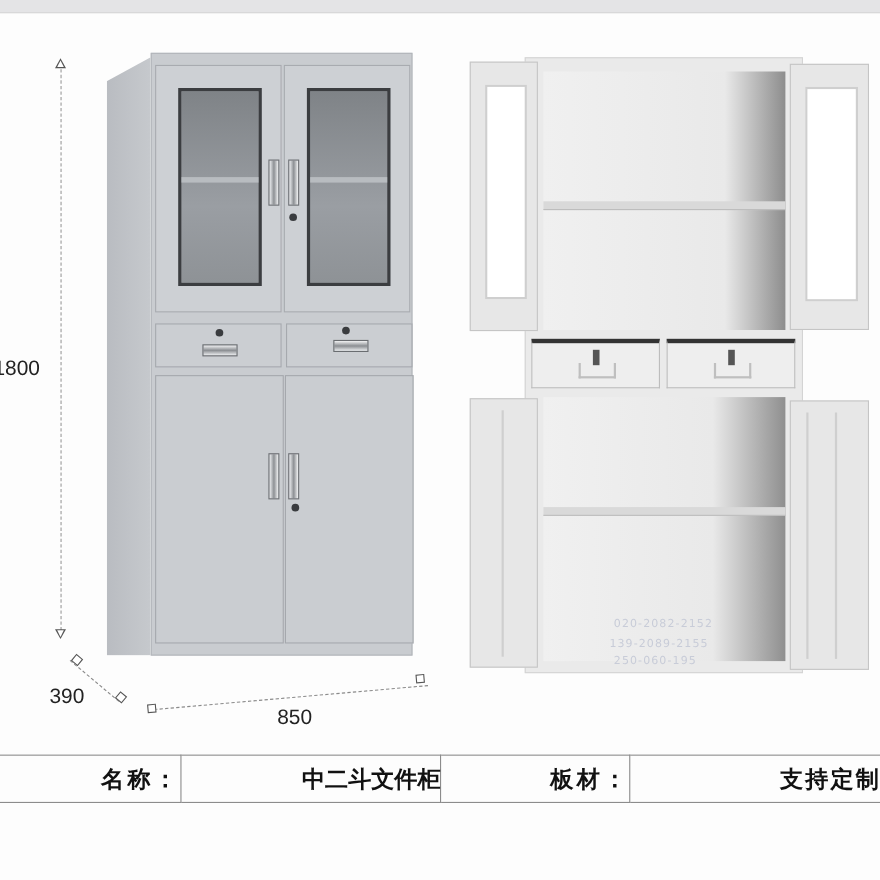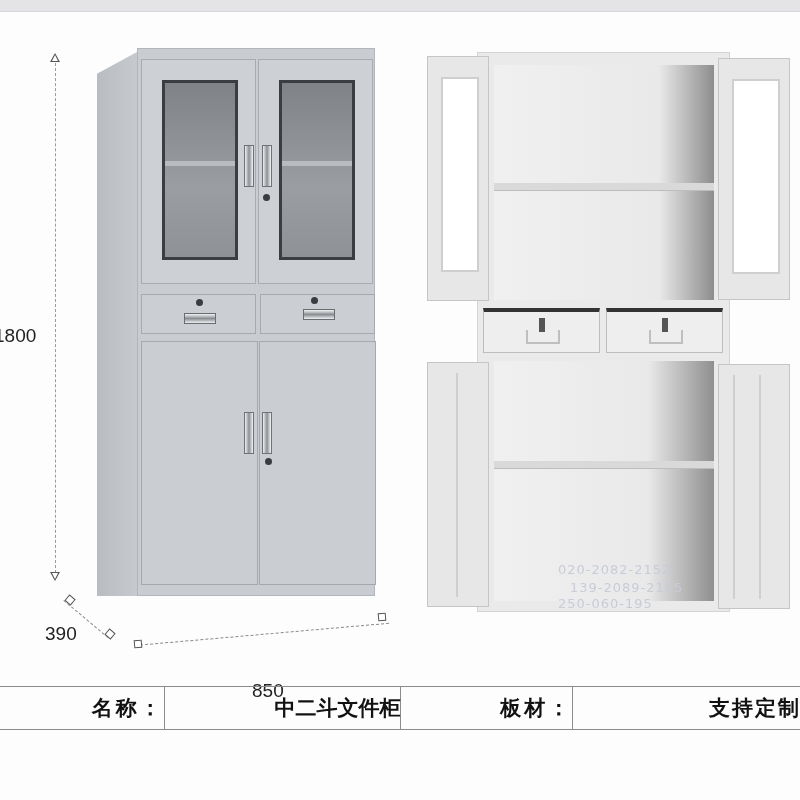--- a/index.html
+++ b/index.html
@@ -11,21 +11,21 @@
   
   .dim-v { position: absolute; left: 55px; top: 58px; width: 0; height: 520px; border-left: 1px dashed #9a9a9a; }
   .arrow { position: absolute; width: 0; height: 0; }
   .arrow-up { left: 50px; top: 53px; border-left: 5px solid transparent; border-right: 5px solid transparent; border-bottom: 9px solid #555; }
   .arrow-up::after { content: ""; position: absolute; left: -3px; top: 2px; border-left: 3px solid transparent; border-right: 3px solid transparent; border-bottom: 6px solid #fff; }
   .arrow-down { left: 50px; top: 572px; border-left: 5px solid transparent; border-right: 5px solid transparent; border-top: 9px solid #555; }
   .arrow-down::after { content: ""; position: absolute; left: -3px; top: -8px; border-left: 3px solid transparent; border-right: 3px solid transparent; border-top: 6px solid #fff; }
   .dim-label { position: absolute; font-family: "Liberation Sans", sans-serif; font-size: 19px; color: #222; }
   .lbl-h { left: -6px; top: 325px; }
   .lbl-d { left: 45px; top: 623px; }
-  .lbl-w { left: 252px; top: 680px; }
+  .lbl-w { left: 252px; top: 642px; }
   .dim-diag-d { position: absolute; left: 64px; top: 600px; width: 58px; height: 0; border-top: 1px dashed #8a8a8a; transform-origin: 0 0; transform: rotate(40deg); }
   .dim-diag-w { position: absolute; left: 135px; top: 645px; width: 255px; height: 0; border-top: 1px dashed #8a8a8a; transform-origin: 0 0; transform: rotate(-5deg); }
   .tri { position: absolute; width: 8px; height: 8px; border: 1.5px solid #555; background: #fff; }
 
   
   .cab { position: absolute; left: 97px; top: 48px; width: 278px; height: 548px; }
   .cab-side { position: absolute; left: 0; top: 4px; width: 40px; height: 544px; background: linear-gradient(90deg, #b9bcc1, #c6c9cd); clip-path: polygon(0 4%, 100% 0, 100% 100%, 0 100%); }
   .cab-front { position: absolute; left: 40px; top: 0; width: 238px; height: 548px; background: #c9ccd0; border: 1px solid #b2b5ba; }
   .glass-door { position: absolute; top: 10px; width: 115px; height: 225px; background: #cdd0d4; border: 1px solid #a8abb0; }
   .glass-door.l { left: 3px; } .glass-door.r { left: 120px; }
@@ -46,21 +46,21 @@
   .o-shelf { position: absolute; left: 0; width: 100%; height: 8px; background: #d9d9d9; border-bottom: 1px solid #bdbdbd; }
   .o-drawer { position: absolute; top: 255px; width: 117px; height: 45px; background: #eeeeee; border: 1px solid #bdbdbd; border-top: 4px solid #333; }
   .o-drawer.l { left: 5px; } .o-drawer.r { left: 128px; }
   .o-dhandle { position: absolute; left: 42px; top: 18px; width: 34px; height: 14px; border: 2px solid #bfbfbf; border-top: none; }
   .o-key { position: absolute; left: 55px; top: 6px; width: 6px; height: 14px; background: #555; }
   .o-lower { position: absolute; left: 16px; top: 308px; width: 220px; height: 240px; background: linear-gradient(90deg, #f0f0f0 0%, #e9e9e9 70%, #8f8f8f 100%); }
   .o-door { position: absolute; background: #e7e7e7; border: 1px solid #c5c5c5; }
   .o-door .win { position: absolute; background: #ffffff; border: 2px solid #cfcfcf; }
   .o-door .stripe { position: absolute; top: 10px; width: 2px; height: 92%; background: #cfcfcf; }
 
-  .watermark { position: absolute; font-family: "DejaVu Sans", sans-serif; font-size: 13px; color: #c8ccd8; letter-spacing: 1px; }
+  .watermark { position: absolute; font-family: "DejaVu Sans", sans-serif; font-size: 10px; color: #c8ccd8; letter-spacing: 1px; }
 
   
   .spec { position: absolute; left: -2px; top: 686px; width: 804px; border-collapse: collapse; }
   .spec td { border: 1.5px solid #8c8c8c; height: 44px; text-align: right; vertical-align: middle; font-size: 21px; font-weight: bold; }
   .row1 td { height: 43px; }
   .row2 td { height: 43px; }
   .c-label1 { width: 166px; font-weight: bold; letter-spacing: 3px; }
   .c-val1 { width: 237px; margin-left: 38px; }
   .c-label2 { width: 172px; letter-spacing: 3px; }
   .c-val2 { width: 229px; font-weight: normal; letter-spacing: 2px; }
@@ -147,21 +147,21 @@
   <div class="o-door" style="left:2px;top:310px;width:62px;height:245px;">
     <div class="stripe" style="left:28px;"></div>
   </div>
   <div class="o-door" style="left:293px;top:312px;width:72px;height:245px;">
     <div class="stripe" style="left:14px;"></div>
     <div class="stripe" style="left:40px;"></div>
   </div>
 </div>
 
 <div class="watermark" style="left:558px;top:562px;">020-2082-2152</div>
-<div class="watermark" style="left:570px;top:580px;">139-2089-2155</div>
+<div class="watermark" style="left:554px;top:580px;">139-2089-2155</div>
 <div class="watermark" style="left:558px;top:596px;">250-060-195</div>
 
 <table class="spec">
   <tbody>
       <tr class="row1">
     <td class="c-label1">名称：</td>
     <td class="c-val1">中二斗文件柜</td>
     <td class="c-label2">板材：</td>
     <td class="c-val2">支持定制</td>
   </tr>

